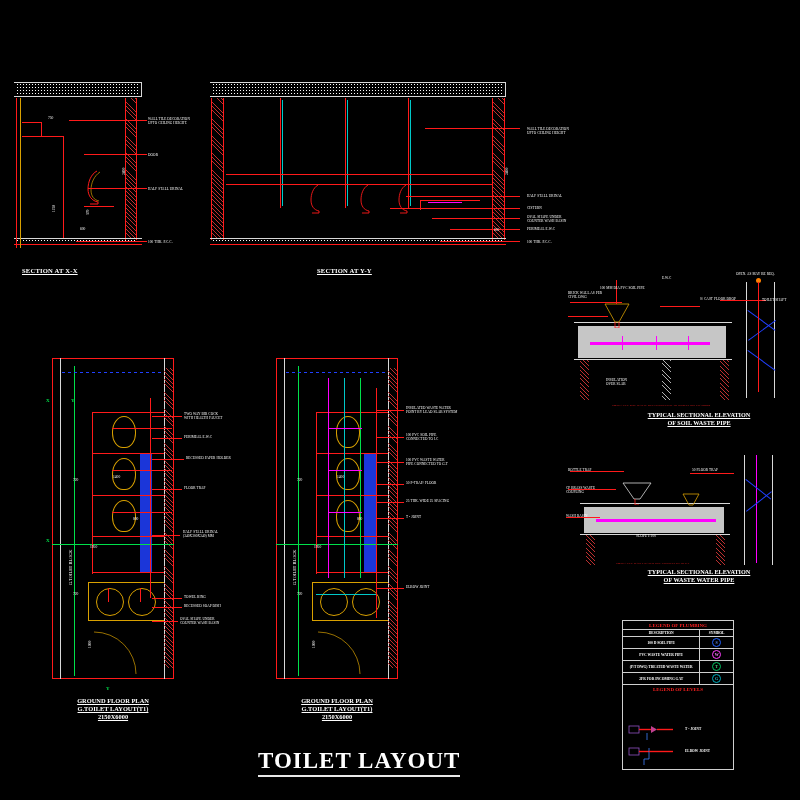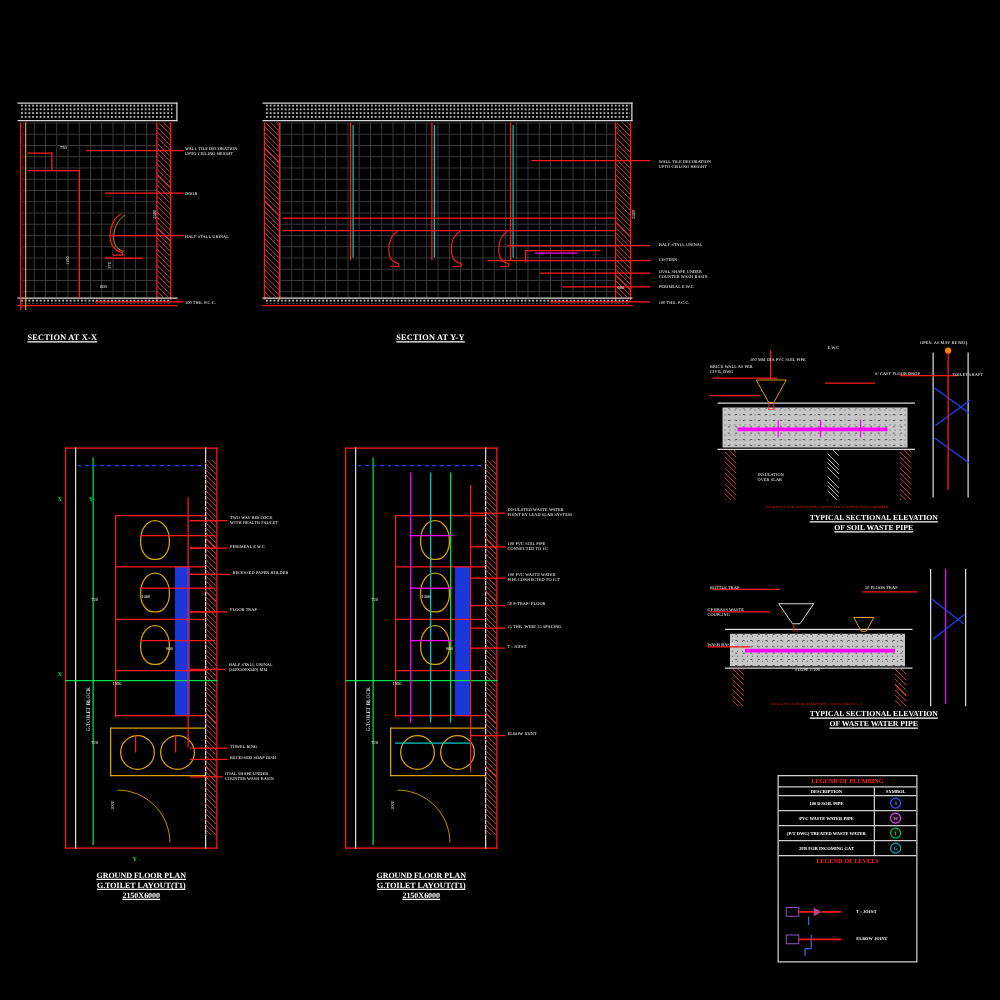--- a/index.html
+++ b/index.html
@@ -504,14 +504,15 @@
       <svg width="60" height="22" viewBox="0 0 60 22">
         <rect x="2" y="3" width="10" height="7" fill="none" stroke="#9050c0" stroke-width=".8"></rect>
         <path d="M12 6.5 L22 6.5" stroke="#ff1a1a" stroke-width="1.4"></path>
         <path d="M22 3 L22 14 L17 14 L17 20" fill="none" stroke="#4080ff" stroke-width=".8"></path>
         <path d="M22 6.5 L46 6.5" stroke="#ff1a1a" stroke-width="1.4"></path>
       </svg>
       <span class="lbl" style="left:58px;top:4px;font-weight:bold;">ELBOW JOINT</span>
     </div>
   </div>
 
+  <div class="main-title" style="left:258px;top:748px;">TOILET LAYOUT</div>
 
 </div>
 
 </body></html>

